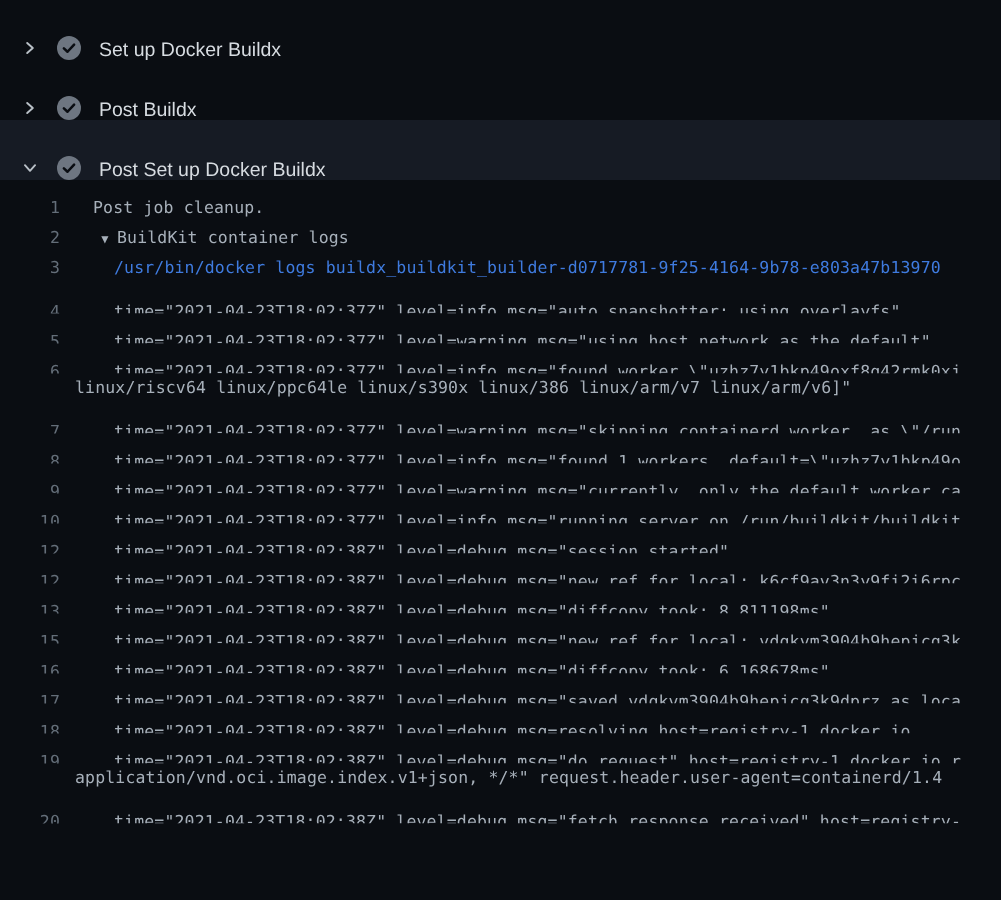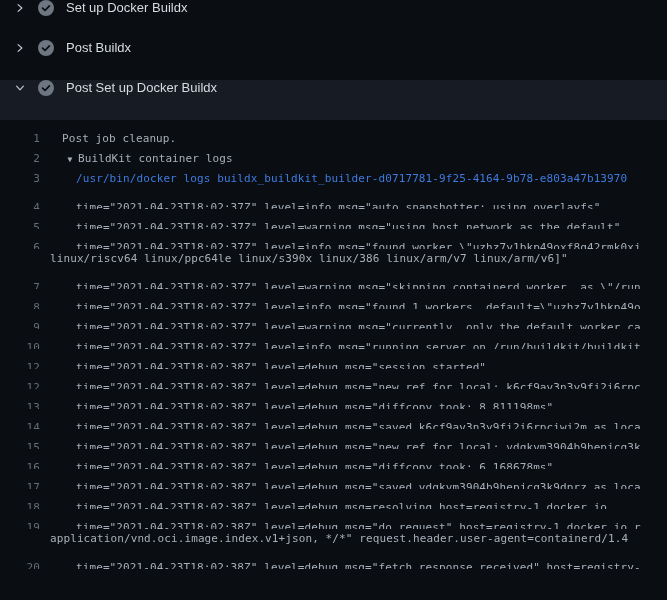--- a/index.html
+++ b/index.html
@@ -17,21 +17,21 @@
   html,body{width:667px;height:600px;overflow:hidden;}
   body{
     background:var(--bg);
     font-family:"Liberation Sans", sans-serif;
   }
   
   .steps{width:100%;}
   .step{
     height:40px;
     display:flex;
-    align-items:flex-start;
+    align-items:flex-end;
     padding-left:12px;
     cursor:pointer;
   }
   .step.expanded{background:var(--highlight);}
   .chev{
     width:16px;height:16px;flex:none;
     display:flex;align-items:center;justify-content:center;
   }
   .check{
     width:16px;height:16px;flex:none;
@@ -183,24 +183,20 @@
   </div>
     <div class="lrow log">
     <span class="num">12</span>
     <span class="txt">time="2021-04-23T18:02:38Z" level=debug msg="new ref for local: k6cf9av3n3y9fi2i6rpc</span>
   </div>
     <div class="lrow log">
     <span class="num">13</span>
     <span class="txt">time="2021-04-23T18:02:38Z" level=debug msg="diffcopy took: 8.811198ms"</span>
   </div>
     <div class="lrow log">
-    <span class="num">14</span>
-    <span class="txt">time="2021-04-23T18:02:38Z" level=debug msg="saved k6cf9av3n3y9fi2i6rpciwi2m as loca</span>
-  </div>
-    <div class="lrow log">
     <span class="num">15</span>
     <span class="txt">time="2021-04-23T18:02:38Z" level=debug msg="new ref for local: vdqkvm3904b9hepjcq3k</span>
   </div>
     <div class="lrow log">
     <span class="num">16</span>
     <span class="txt">time="2021-04-23T18:02:38Z" level=debug msg="diffcopy took: 6.168678ms"</span>
   </div>
     <div class="lrow log">
     <span class="num">17</span>
     <span class="txt">time="2021-04-23T18:02:38Z" level=debug msg="saved vdqkvm3904b9hepjcq3k9dprz as loca</span>

